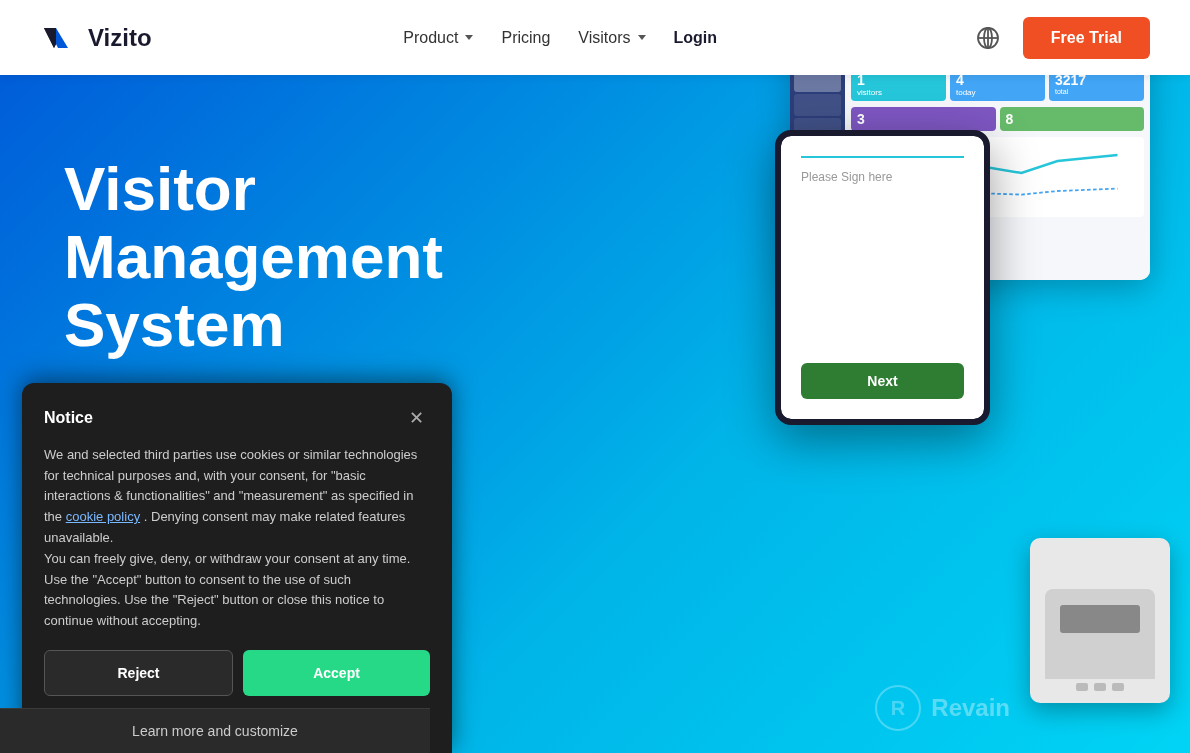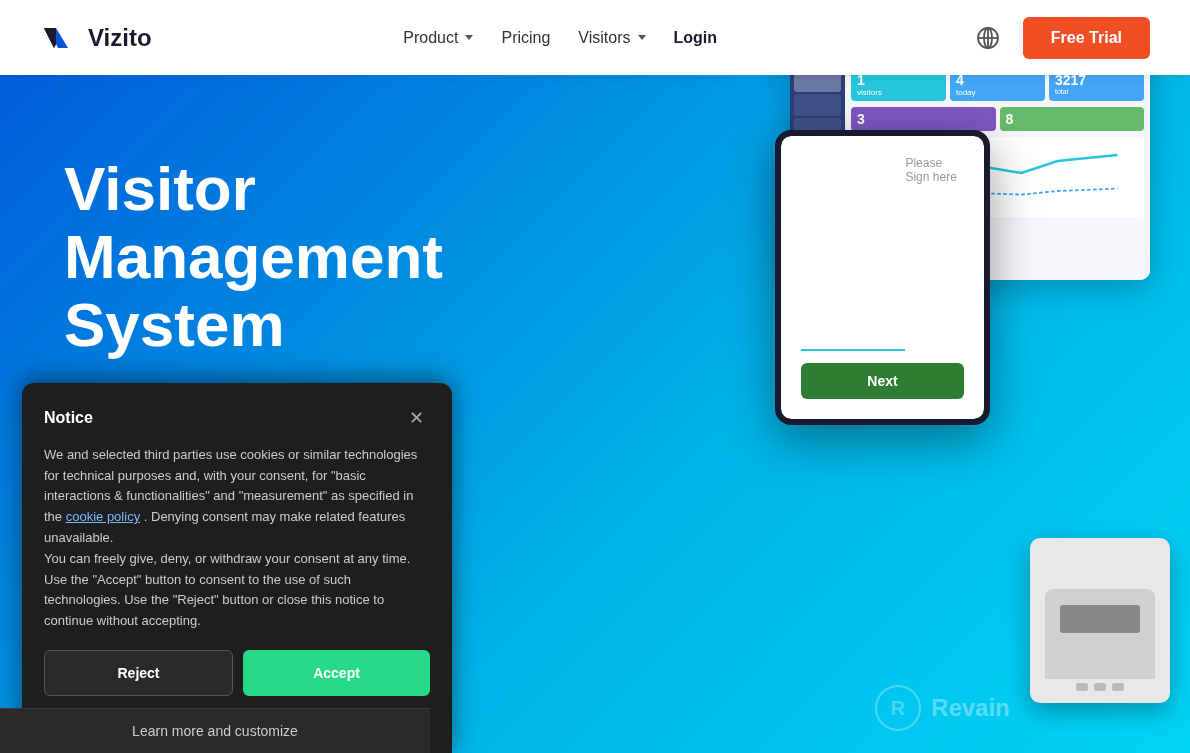--- a/index.html
+++ b/index.html
@@ -308,21 +308,21 @@
             <div style="font-size:8px;color:#999;">● Visitors</div>
             <div style="font-size:8px;color:#bbb;">● Avg</div>
           </div>
         </div>
       </div>
     </div>
   </div>
 
   <div class="tablet-mockup">
     <div class="tablet-screen">
-      <div style="flex:1;width:100%;display:flex;flex-direction:row;justify-content:flex-start;">
+      <div style="flex:1;width:100%;display:flex;flex-direction:column;justify-content:flex-start;">
         <div class="tablet-sign-line"></div>
         <div class="tablet-sign-text">Please Sign here</div>
       </div>
       <button class="tablet-next-btn">Next</button>
     </div>
   </div>
 
   <div class="printer-mockup">
     <div class="printer-top">
       <div class="printer-screen"></div>

